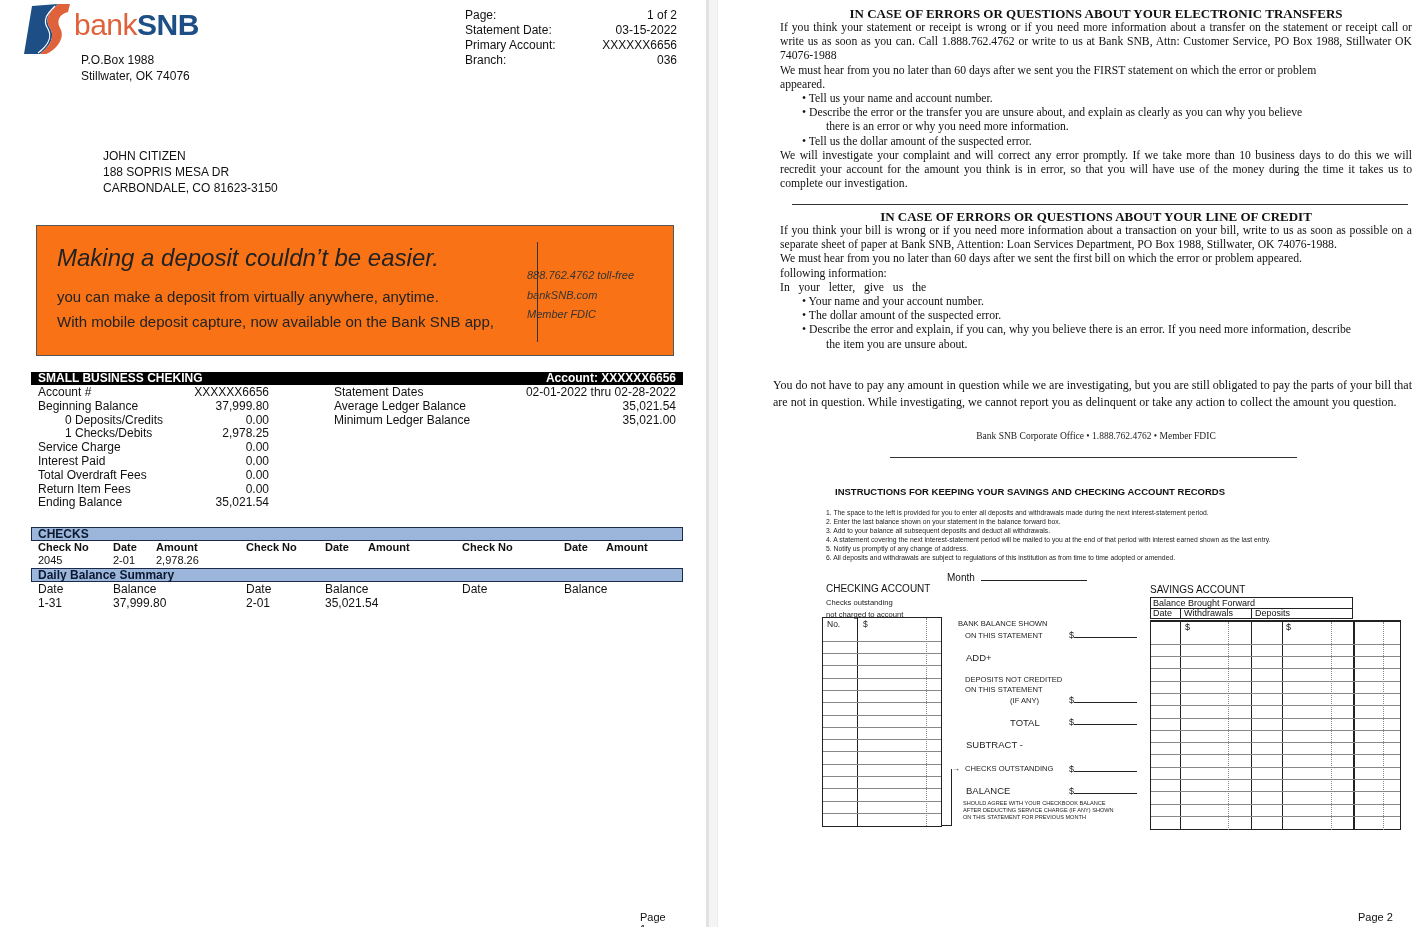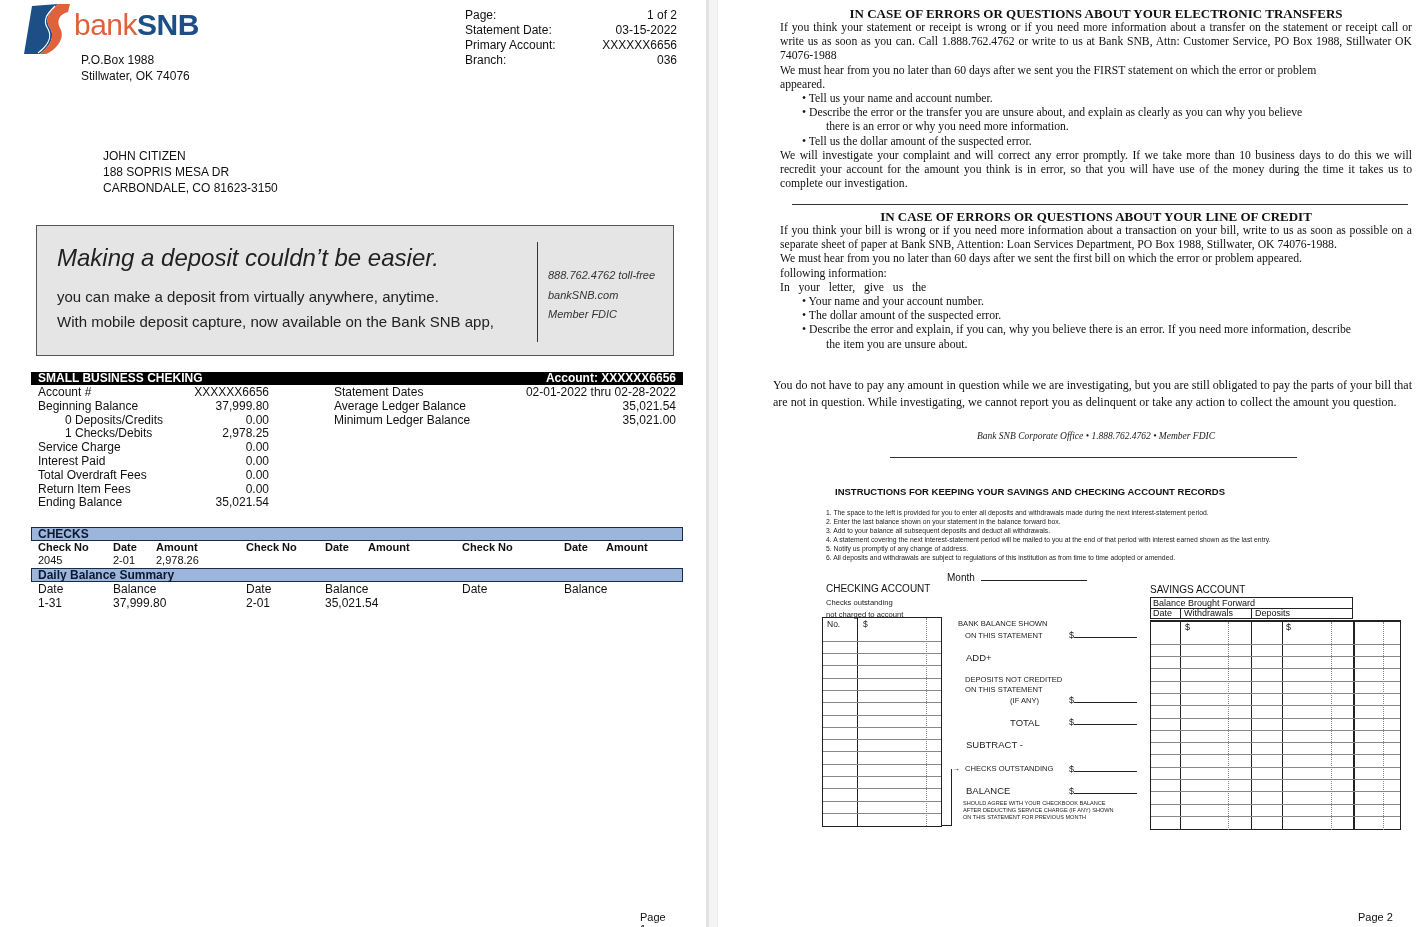--- a/index.html
+++ b/index.html
@@ -6,38 +6,38 @@
   html, body { width: 1427px; height: 927px; overflow: hidden; background: #ffffff; }
   body { position: relative; font-family: "Liberation Sans", sans-serif; color: #111; }
 
   .page { position: absolute; top: 0; height: 927px; background: #fff; }
   #page1 { left: 0; width: 606px; }
   #page2 { left: 718px; width: 709px; }
   .gutter { position: absolute; left: 706px; top: 0; width: 12px; height: 927px; background: #f4f4f4; border-left: 3px solid #e2e2e2; border-right: 1px solid #ececec; }
 
   .abs { position: absolute; }
   .sans { font-family: "Liberation Sans", sans-serif; }
-  .serif { font-family: "Liberation Serif", serif; font-style: italic; }
+  .serif { font-family: "Liberation Serif", serif; }
 
   
   .logo { left: 22px; top: 2px; width: 190px; height: 54px; }
   .logo-text { position: absolute; left: 52px; top: 5px; font-size: 30px; letter-spacing: -0.5px; line-height: 36px; }
   .logo-text .bank { color: #e0623a; font-weight: normal; }
   .logo-text .snb { color: #1d4e86; font-weight: bold; }
 
   .addr { font-size: 12px; line-height: 16px; }
   .meta { left: 465px; top: 8px; width: 212px; font-size: 12px; line-height: 15px; }
   .meta-row { display: flex; justify-content: space-between; }
 
   
-  .ad { left: 36px; top: 225px; width: 638px; height: 131px; border: 1px solid #555; background: #e5e5e5; }
+  .ad { left: 36px; top: 225px; width: 638px; height: 131px; border: 1px solid #555; background: #f97316; }
   .ad-title { position: absolute; left: 20px; top: 18px; font-size: 24px; font-style: italic; color: #222; }
   .ad-body { position: absolute; left: 20px; top: 58px; width: 480px; font-size: 15px; line-height: 25px; color: #222; }
   .ad-divider { position: absolute; left: 500px; top: 16px; width: 1px; height: 100px; background: #333; }
-  .ad-contact { position: absolute; left: 511px; top: 40px; font-size: 11px; font-style: italic; line-height: 19.5px; color: #333; }
+  .ad-contact { position: absolute; left: 490px; top: 40px; font-size: 11px; font-style: italic; line-height: 19.5px; color: #333; }
 
   
   .sum-header { left: 31px; top: 372px; width: 652px; height: 13px; background: #000; color: #fff; font-size: 12px; font-weight: bold; line-height: 13px; padding: 0 7px; display: flex; justify-content: space-between; }
   .sum-col { font-size: 12px; line-height: 13.8px; }
   .sum-row { display: flex; justify-content: space-between; }
   .indent { padding-left: 27px; }
 
   .blue-bar { left: 31px; width: 652px; height: 14px; background: #9bb6da; border: 1px solid #1c2a4a; font-size: 12px; font-weight: bold; line-height: 12px; padding-left: 6px; color: #0c1830; }
   .tbl-text { font-size: 11px; line-height: 13px; }
   .bold { font-weight: bold; }

